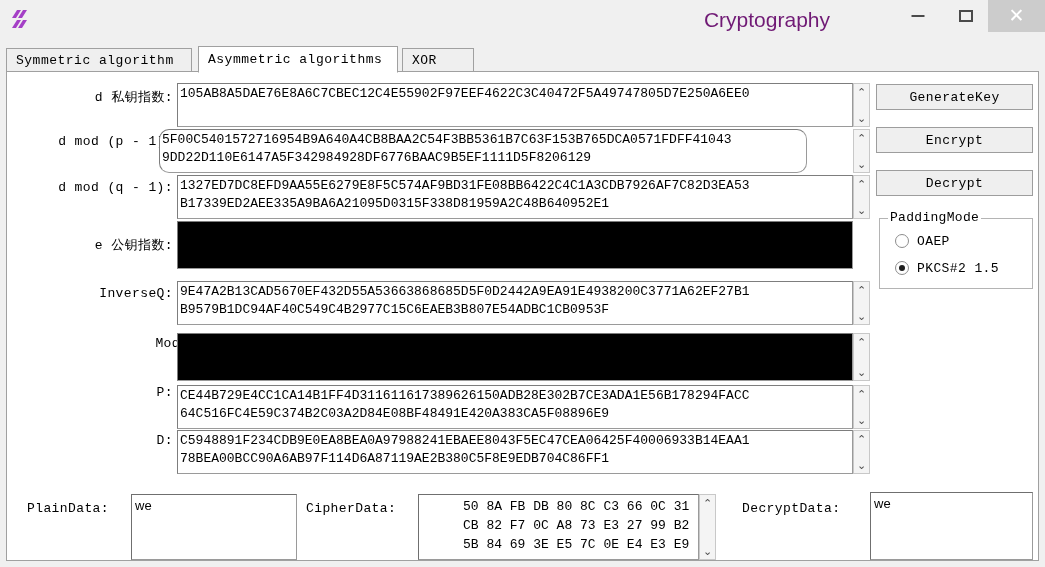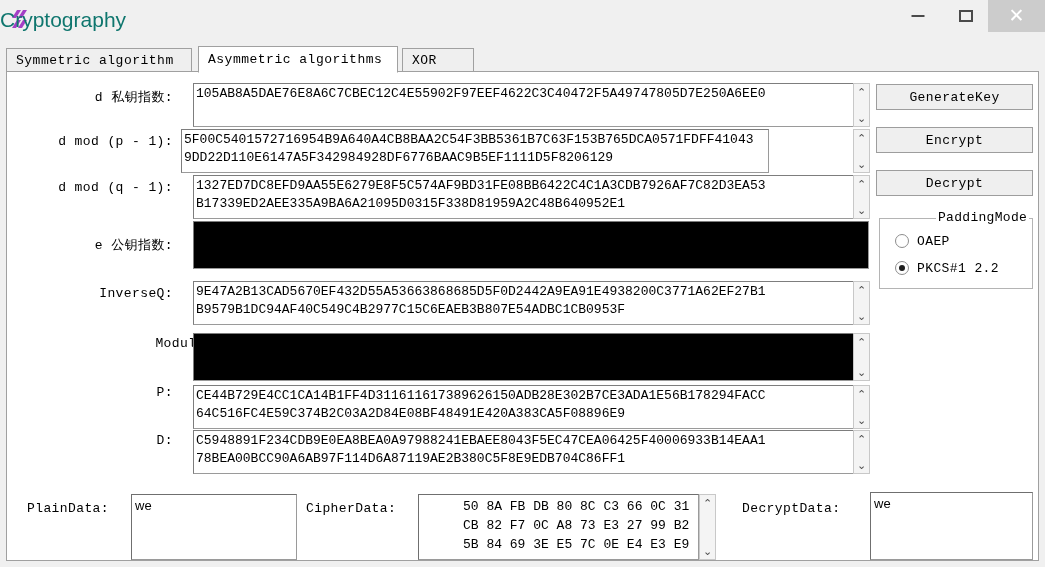--- a/index.html
+++ b/index.html
@@ -33,24 +33,24 @@
   .app-icon {
     position: absolute;
     left: 10px; top: 8px;
     width: 22px; height: 22px;
   }
   .title-text {
     position: absolute;
     left: 0; top: 0;
     width: 830px;
     line-height: 40px;
-    text-align: left;
+    text-align: right;
     font-family: "Liberation Sans", sans-serif;
     font-size: 21px;
-    color: #0f766e;
+    color: #701a75;
   }
   .win-btn {
     position: absolute;
     top: 0;
     height: 32px;
     width: 45px;
     background: transparent;
     border: 0;
     padding: 0;
     cursor: default;
@@ -137,21 +137,20 @@
   }
   .field {
     position: absolute;
     box-sizing: border-box;
     border: 1px solid #9a9a9a;
     border-top-color: #7d7d7d;
     border-left-color: #7d7d7d;
     background: #ffffff;
     overflow: hidden;
     padding: 1px 0 8px 2px;
-    margin-left: 16px;
   }
   .field.masked {
     background: #000000;
   }
   .field-line {
     font-size: 13px;
     line-height: 18px;
     white-space: nowrap;
     letter-spacing: 0px;
   }
@@ -296,21 +295,21 @@
     <div class="row-label" style="left:0; top:16px; width:166px;">d 私钥指数:</div>
     <div class="field" style="left:170px; top:11px; width:676px; height:44px;">
       <div class="field-line">105AB8A5DAE76E8A6C7CBEC12C4E55902F97EEF4622C3C40472F5A49747805D7E250A6EE0</div>
     </div>
     <div class="vscroll" style="left:846px; top:11px; width:17px; height:44px;">
       <div class="arrow up">⌃</div>
       <div class="arrow down">⌄</div>
     </div>
 
     <div class="row-label" style="left:0; top:62px; width:166px;">d mod (p - 1):</div>
-    <div class="field" style="left:158px; top:57px; width:588px; height:44px;">
+    <div class="field" style="left:152px; top:57px; width:648px; height:44px;border-radius:10px;">
       <div class="field-line">5F00C5401572716954B9A640A4CB8BAA2C54F3BB5361B7C63F153B765DCA0571FDFF41043</div>
       <div class="field-line">9DD22D110E6147A5F342984928DF6776BAAC9B5EF1111D5F8206129</div>
     </div>
     <div class="vscroll" style="left:846px; top:57px; width:17px; height:44px;">
       <div class="arrow up">⌃</div>
       <div class="arrow down">⌄</div>
     </div>
 
     <div class="row-label" style="left:0; top:108px; width:166px;">d mod (q - 1):</div>
     <div class="field" style="left:170px; top:103px; width:676px; height:44px;">
@@ -366,31 +365,31 @@
     <div class="vscroll" style="left:846px; top:358px; width:17px; height:44px;">
       <div class="arrow up">⌃</div>
       <div class="arrow down">⌄</div>
     </div>
 
     <div class="action-btn" style="left:869px; top:12px; width:157px; height:26px; line-height:26px;">GenerateKey</div>
     <div class="action-btn" style="left:869px; top:98px; width:157px; height:26px; line-height:26px;">Decrypt</div>
     <div class="action-btn" style="left:869px; top:55px; width:157px; height:26px; line-height:26px;">Encrypt</div>
 
     <div class="groupbox" style="left:872px; top:146px; width:154px; height:71px;"></div>
-    <div class="groupbox-title" style="left:881px; top:138px;margin-left:48px;">PaddingMode</div>
+    <div class="groupbox-title" style="left:881px; top:138px;">PaddingMode</div>
 
     <div class="radio-row" style="left:888px; top:161px; width:130px;">
       <span class="radio-circle"></span>
       <span class="radio-text">OAEP</span>
     </div>
     <div class="radio-row" style="left:888px; top:188px; width:130px;">
       <span class="radio-circle">
           <span class="dot"></span>
         </span>
-      <span class="radio-text">PKCS#1 2.2</span>
+      <span class="radio-text">PKCS#2 1.5</span>
     </div>
 
     <div class="bottom-label" style="left:20px; top:429px;">PlainData:</div>
     <div class="textbox" style="left:124px; top:422px; width:166px; height:66px;">
       <div class="plain-text">we</div>
     </div>
 
     <div class="bottom-label" style="left:299px; top:429px;">CipherData:</div>
     <div class="textbox" style="left:411px; top:422px; width:281px; height:66px;padding-left:44px;">
       <div class="line">50 8A FB DB 80 8C C3 66 0C 31</div>

